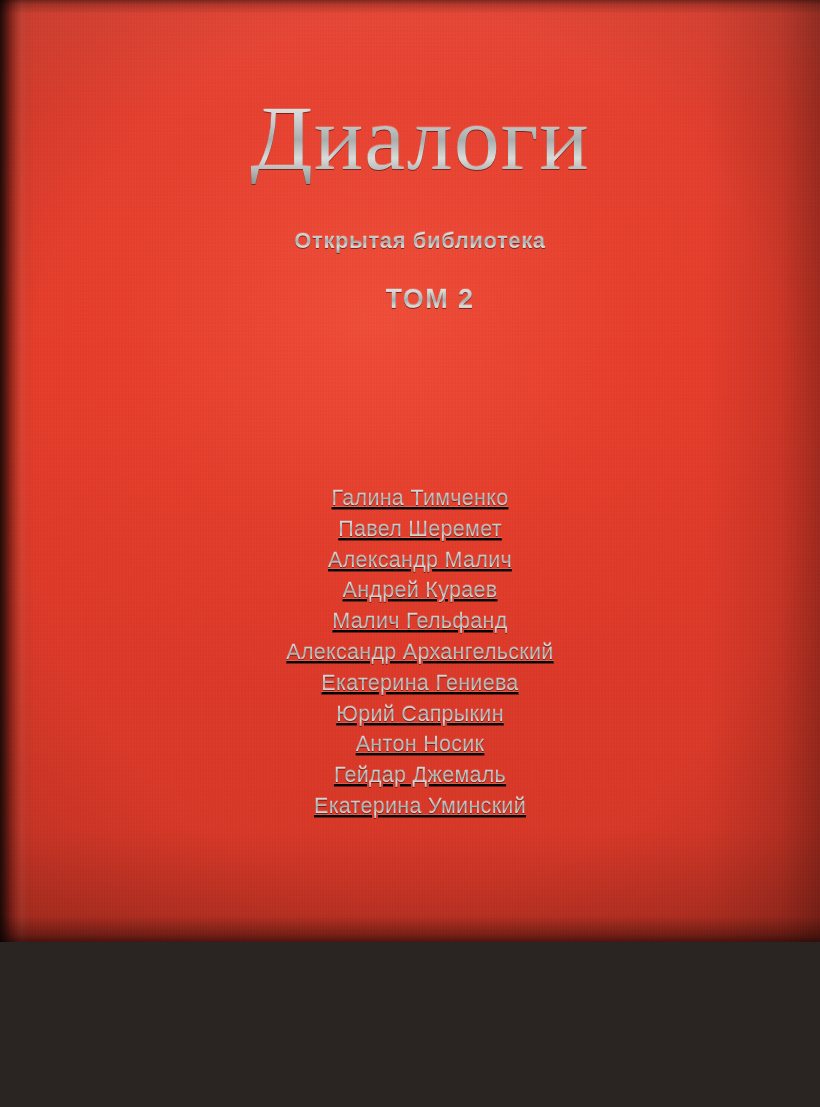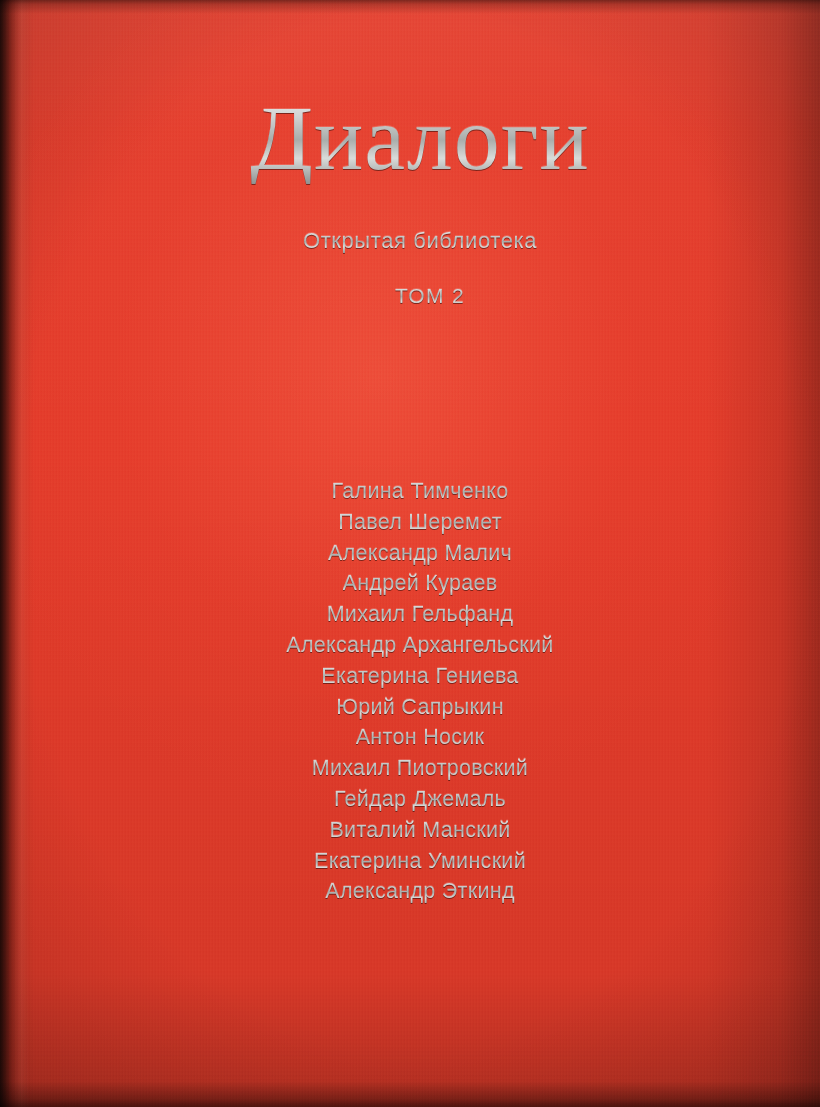--- a/index.html
+++ b/index.html
@@ -10,21 +10,21 @@
   body {
     width: 820px;
     height: 1107px;
     overflow: hidden;
     font-family: "Liberation Sans", sans-serif;
   }
 
   #book-cover {
     position: relative;
     width: 820px;
-    height: 1107px;
+    height: 942px;
     background:
       linear-gradient(90deg,
         rgba(0,0,0,0.55) 0px,
         rgba(0,0,0,0.35) 6px,
         rgba(0,0,0,0.10) 16px,
         rgba(0,0,0,0.00) 34px,
         rgba(0,0,0,0.00) 86%,
         rgba(0,0,0,0.10) 95%,
         rgba(0,0,0,0.28) 100%),
       linear-gradient(180deg,
@@ -142,37 +142,38 @@
     font-size: 92px;
     line-height: 1.0;
     letter-spacing: 1px;
     font-weight: 400;
   }
 
   #subtitle {
     margin-top: 44px;
     font-size: 22px;
     letter-spacing: 0.6px;
-    font-weight: 400;
+    font-weight: 700;
   }
 
   #volume {
     margin-top: 30px;
-    font-size: 21px;
+    font-size: 27px;
     letter-spacing: 1.4px;
-    font-weight: 400;
+    font-weight: 700;
     margin-left: 20px;
   }
 
   #contributors {
     margin-top: 168px;
     display: flex;
     flex-direction: column;
     align-items: center;
     gap: 0;
+    text-decoration: underline;
   }
   .contributor {
     font-size: 21.5px;
     line-height: 30.8px;
     letter-spacing: 0.3px;
     font-weight: 400;
     white-space: nowrap;
   }
 </style>
 </head>
@@ -192,26 +193,23 @@
 
     <div id="subtitle" class="foil">Открытая библиотека</div>
 
     <div id="volume" class="foil">ТОМ 2</div>
 
     <div id="contributors">
       <div class="contributor foil">Галина Тимченко</div>
       <div class="contributor foil">Павел Шеремет</div>
       <div class="contributor foil">Александр Малич</div>
       <div class="contributor foil">Андрей Кураев</div>
-      <div class="contributor foil">Михаил Гельфанд</div>
+      <div class="contributor foil">Малич Гельфанд</div>
       <div class="contributor foil">Александр Архангельский</div>
       <div class="contributor foil">Екатерина Гениева</div>
       <div class="contributor foil">Юрий Сапрыкин</div>
       <div class="contributor foil">Антон Носик</div>
-      <div class="contributor foil">Михаил Пиотровский</div>
       <div class="contributor foil">Гейдар Джемаль</div>
-      <div class="contributor foil">Виталий Манский</div>
       <div class="contributor foil">Екатерина Уминский</div>
-      <div class="contributor foil">Александр Эткинд</div>
     </div>
 
   </div>
 </div>
 
 </body></html>

